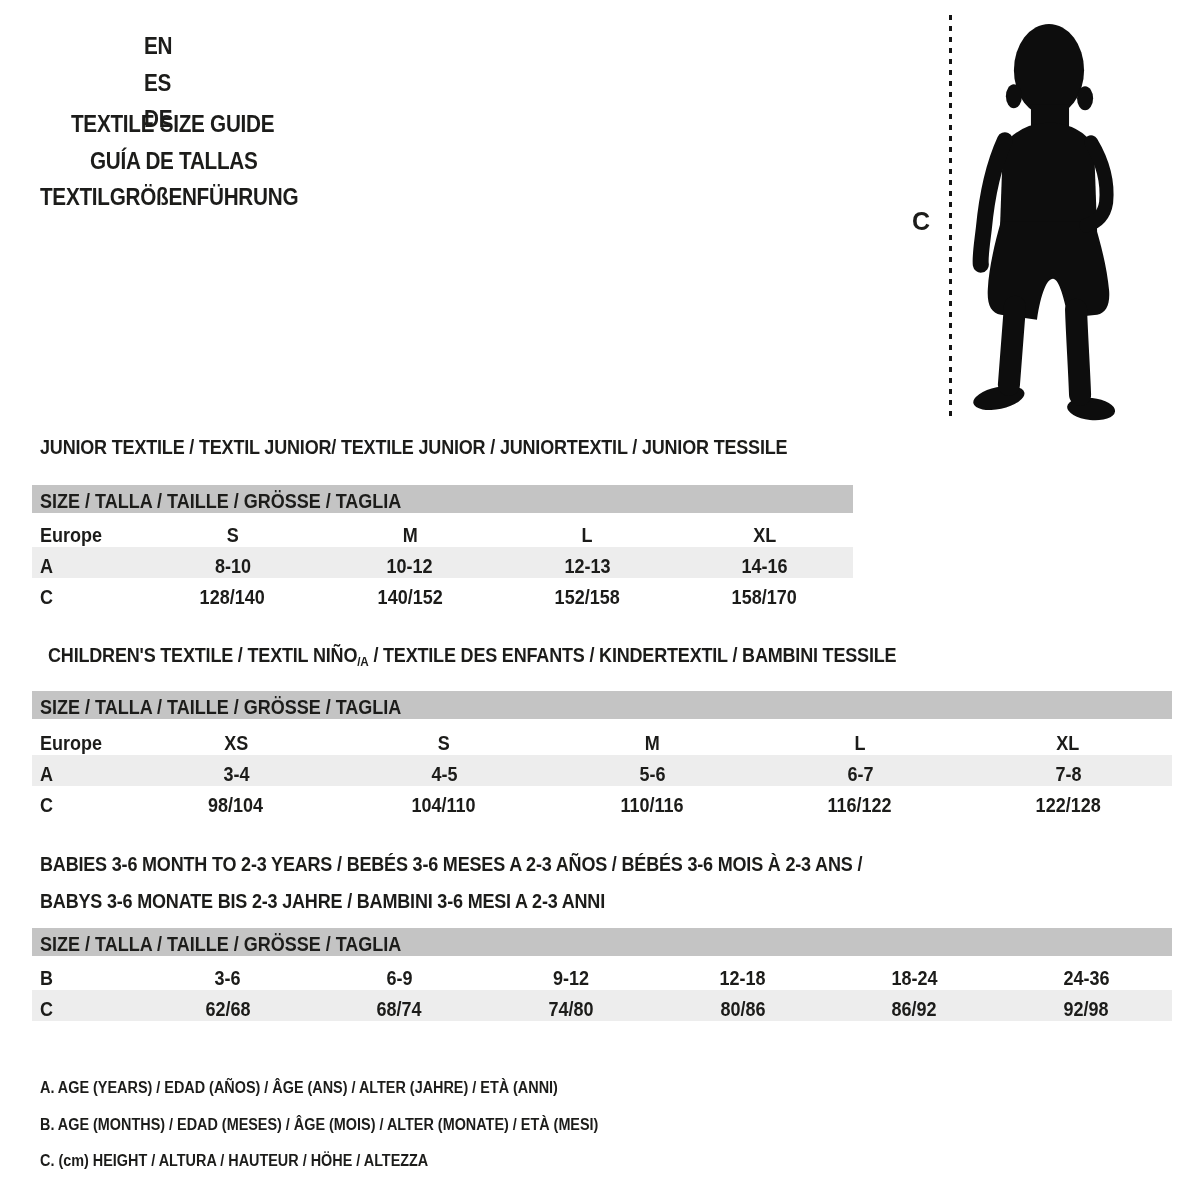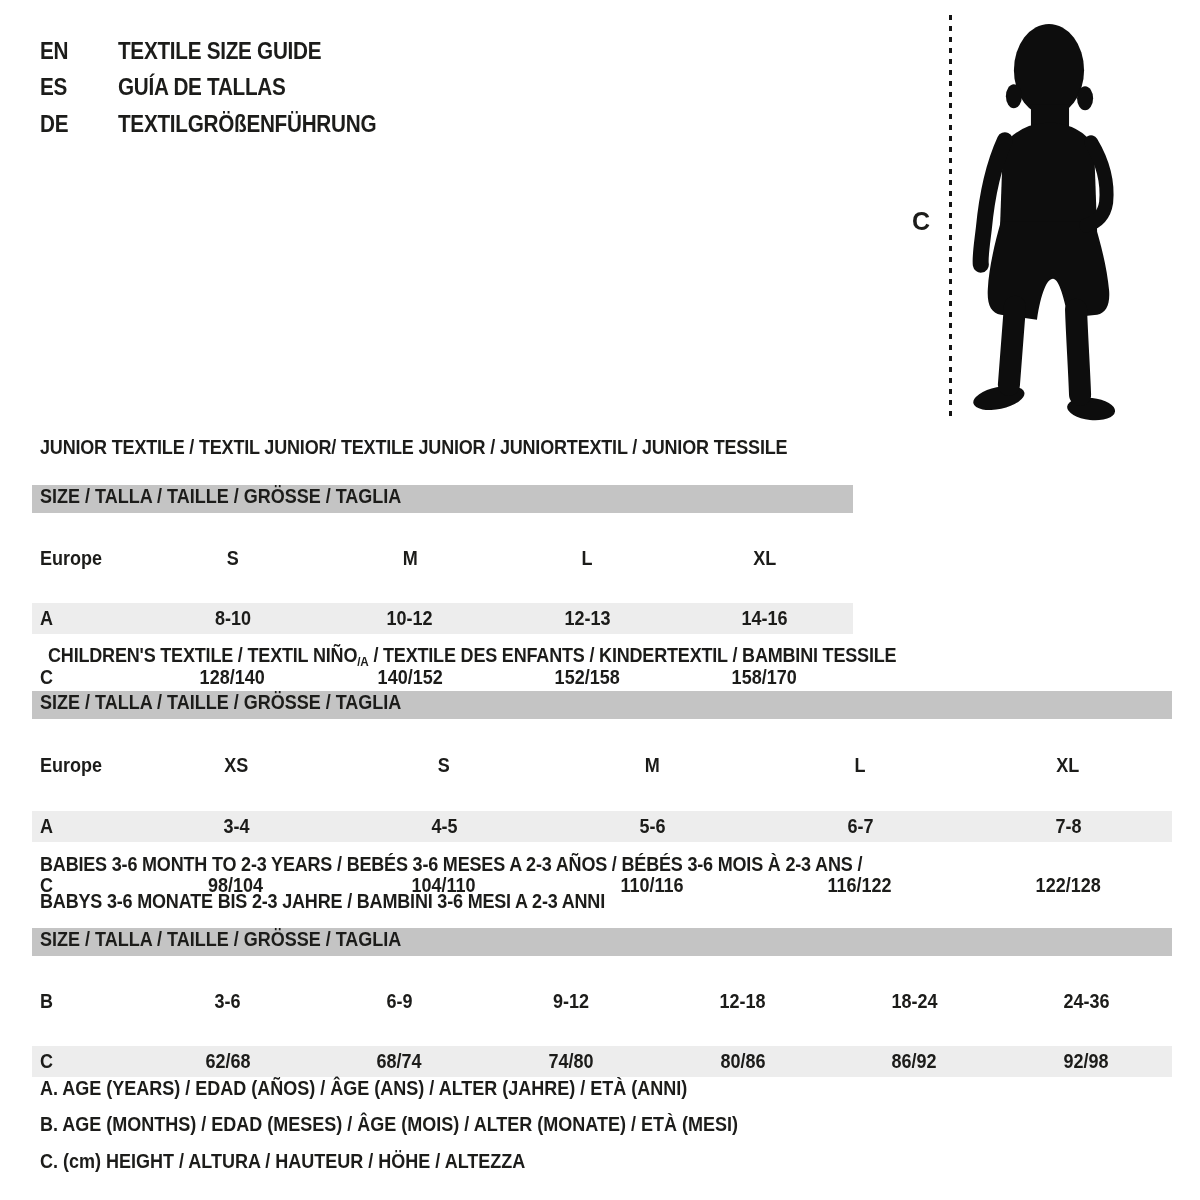--- a/index.html
+++ b/index.html
@@ -7,44 +7,44 @@
     position:relative;width:1200px;height:1200px;background:#ffffff;overflow:hidden;
     font-family:"Liberation Sans","DejaVu Sans",sans-serif;
     font-weight:700;color:#1c1c1a;font-stretch:condensed;
   }
   
   .cl{display:inline-block;transform:scaleX(.9);transform-origin:left center;white-space:nowrap;}
   .cm{display:inline-block;transform:scaleX(.9);transform-origin:center center;white-space:nowrap;}
 
   
   .langs{position:absolute;left:40px;top:33px;font-size:23px;letter-spacing:-.3px;}
-  .lang-row{display:flex;height:36.5px;align-items:center;}
+  .lang-row{display:flex;height:36.5px;align-items:center;flex-direction:column;}
   .lang-code{width:78px;flex:0 0 78px;}
 
   
   .dash-line{position:absolute;left:949px;top:15px;width:3px;height:403px;
     background:repeating-linear-gradient(to bottom,#141414 0 5px,transparent 5px 11px);}
   .measure-c{position:absolute;left:912px;top:207px;font-size:25px;}
   .figure{position:absolute;left:968px;top:16px;width:170px;height:406px;}
 
   
   .sec-title{position:absolute;left:40px;font-size:20px;letter-spacing:-.2px;text-decoration:underline;}
   .sec-title sub{font-size:13px;vertical-align:-4px;}
 
   
   .stable{position:absolute;font-size:20px;}
-  .band{height:28px;background:#c4c4c4;display:flex;align-items:flex-start;padding-left:8px;box-sizing:border-box;}
-  .trow{display:flex;align-items:center;height:31px;margin-top:28px;}
+  .band{height:28px;background:#c4c4c4;display:flex;align-items:flex-end;padding-left:8px;box-sizing:border-box;}
+  .trow{display:flex;align-items:flex-end;height:31px;}
   .trow.head{height:34px;}
   .trow.shaded{background:#ededed;}
   .c0{flex:0 0 var(--col0);padding-left:8px;box-sizing:border-box;}
   .cc{flex:1;text-align:center;}
 
   
-  .legend{position:absolute;left:40px;top:1070px;font-size:20px;}
+  .legend{position:absolute;left:40px;top:1070px;font-size:16px;}
   .legend-line{height:36.5px;display:flex;align-items:center;}
 </style>
 </head>
 <body>
 
 <div class="stage">
 
   <div class="langs">
     <div class="lang-row">
       <span class="lang-code"><span class="cl">EN</span></span>

